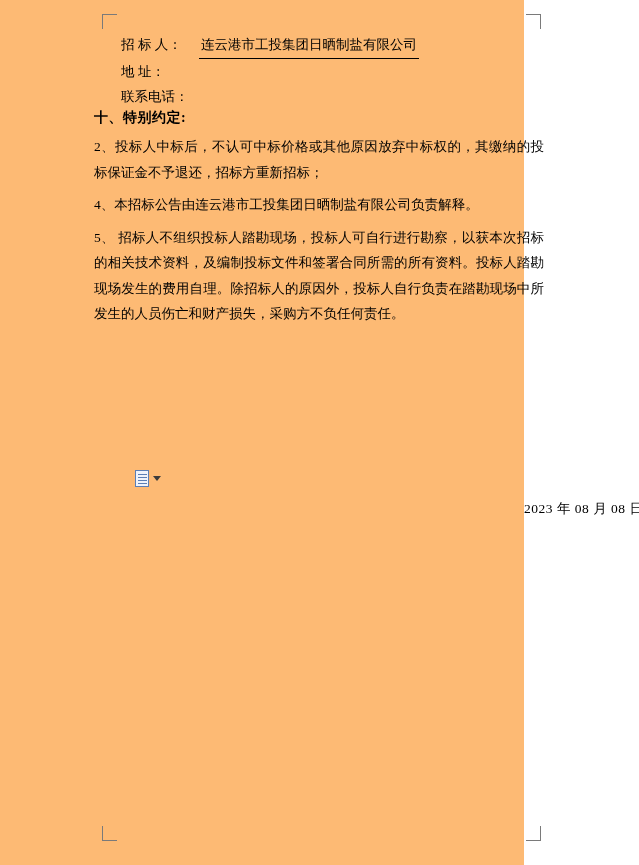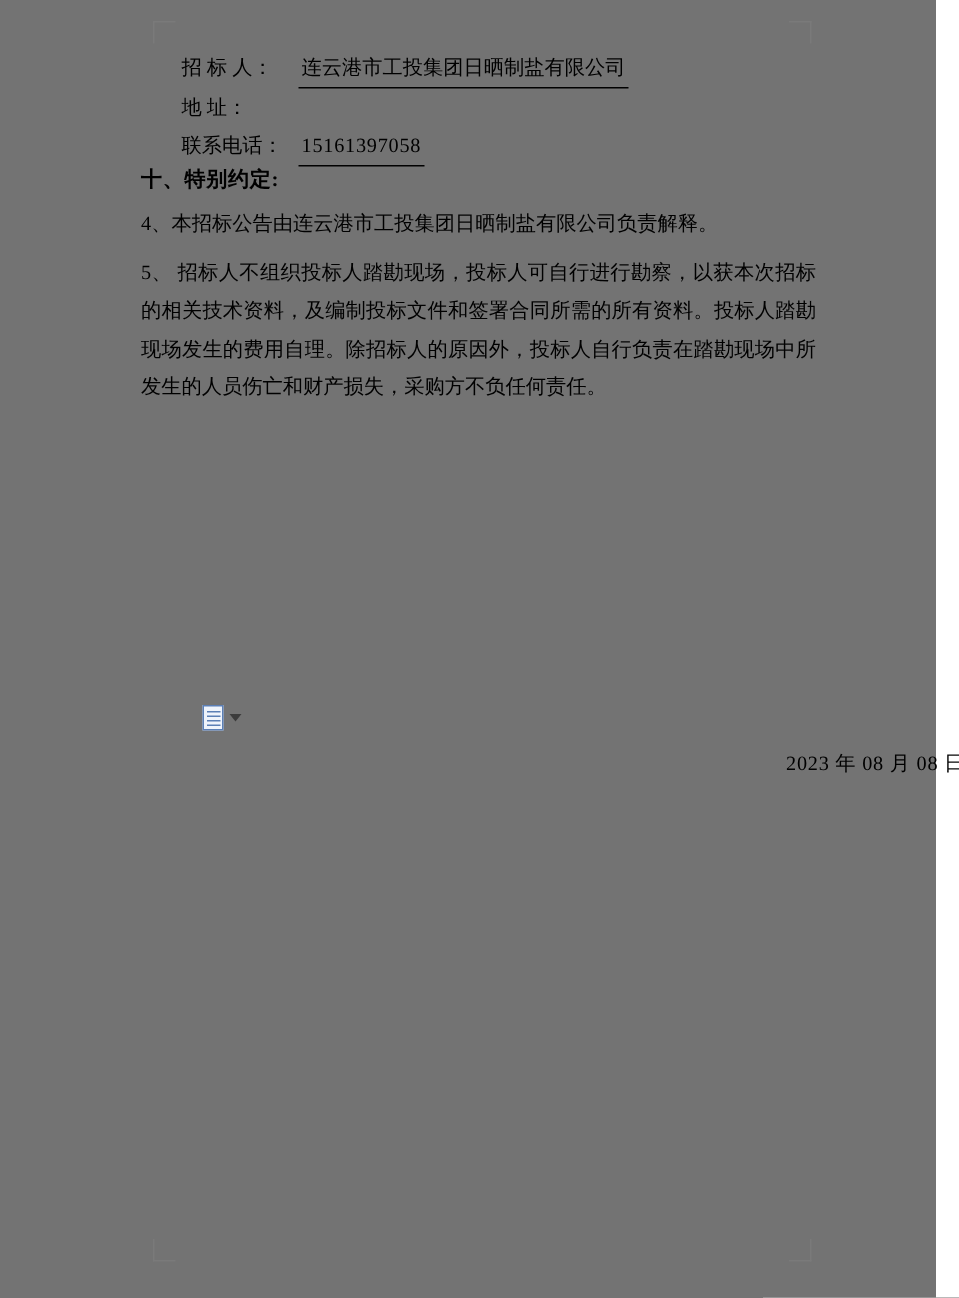--- a/index.html
+++ b/index.html
@@ -10,23 +10,23 @@
     width: 639px;
     height: 865px;
     background: #ffffff;
     font-family: "Liberation Serif", "DejaVu Serif", serif;
     overflow: hidden;
   }
   .page {
     position: absolute;
     left: 0;
     top: 0;
-    width: 624px;
+    width: 524px;
     height: 865px;
-    background: #737373;
+    background: #fdba74;
   }
   
   .crop {
     position: absolute;
     border-color: #7a7a7a;
     border-style: solid;
     width: 14px;
     height: 14px;
   }
   .crop.tl { left: 102px;  top: 14px;  border-width: 1px 0 0 1px; }
@@ -148,27 +148,27 @@
         <span class="kv-value">连云港市工投集团日晒制盐有限公司</span>
       </div>
 
       <div class="kv-row">
         <span class="kv-label">地     址：</span>
       </div>
 
 
       <div class="kv-row">
         <span class="kv-label">联系电话：</span>
-        <span class="kv-value num">15161397058</span>
       </div>
 
     </div>
 
     <div class="section-title">十、特别约定:</div>
 
+    <div class="para">2、投标人中标后，不认可中标价格或其他原因放弃中标权的，其缴纳的投标保证金不予退还，招标方重新招标；</div>
     <div class="para">4、本招标公告由连云港市工投集团日晒制盐有限公司负责解释。</div>
     <div class="para">5、 招标人不组织投标人踏勘现场，投标人可自行进行勘察，以获本次招标的相关技术资料，及编制投标文件和签署合同所需的所有资料。投标人踏勘现场发生的费用自理。除招标人的原因外，投标人自行负责在踏勘现场中所发生的人员伤亡和财产损失，采购方不负任何责任。</div>
 
     <div class="doc-widget">
       <span class="doc-icon"></span>
       <span class="doc-caret"></span>
     </div>
 
     <div class="date-line">2023 年 08 月 08 日</div>
 

